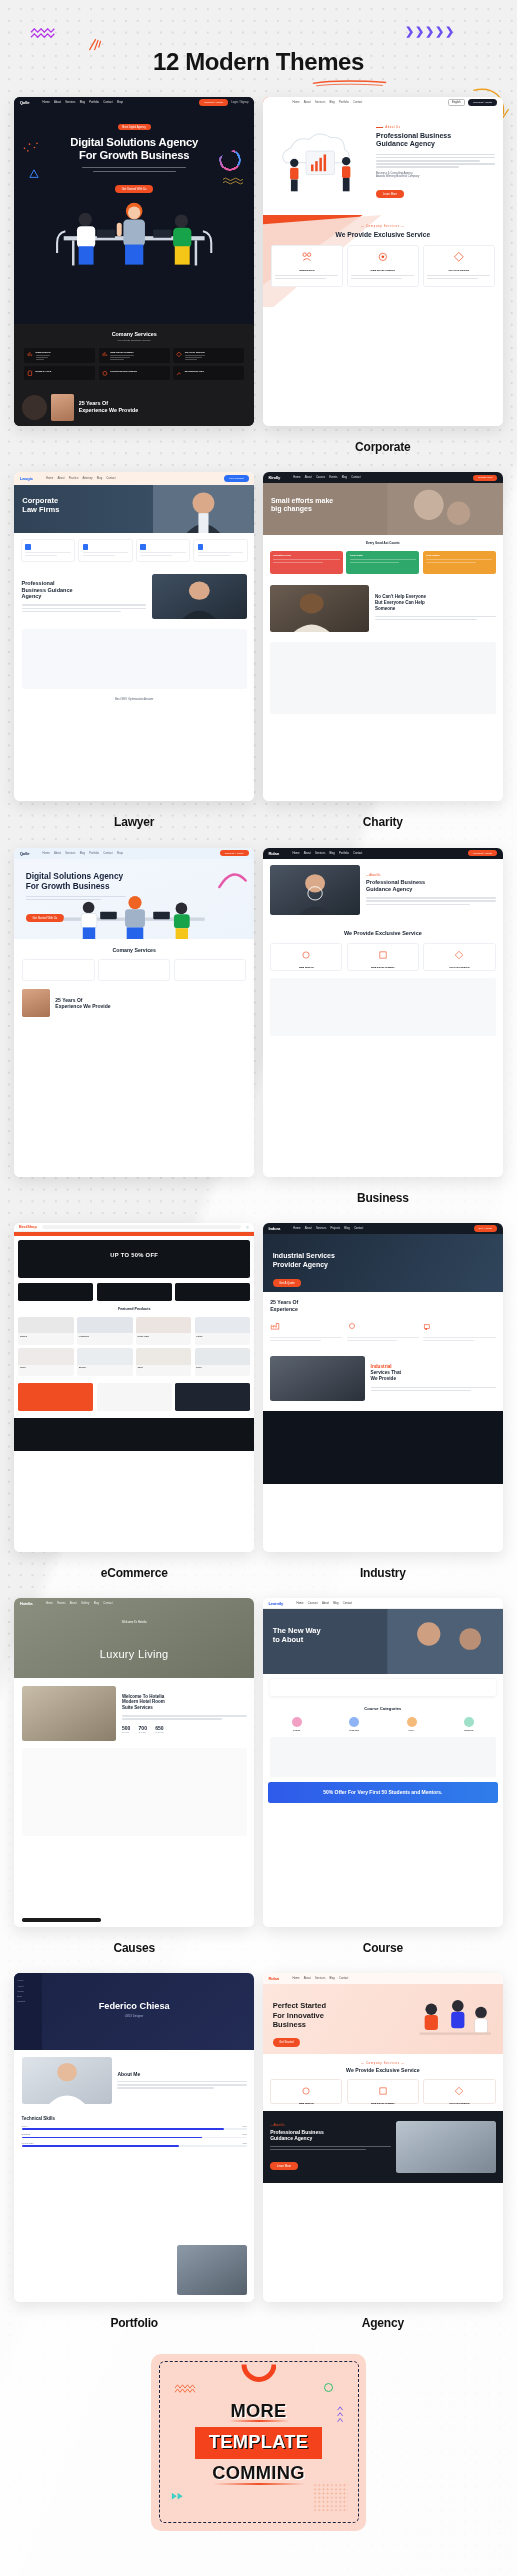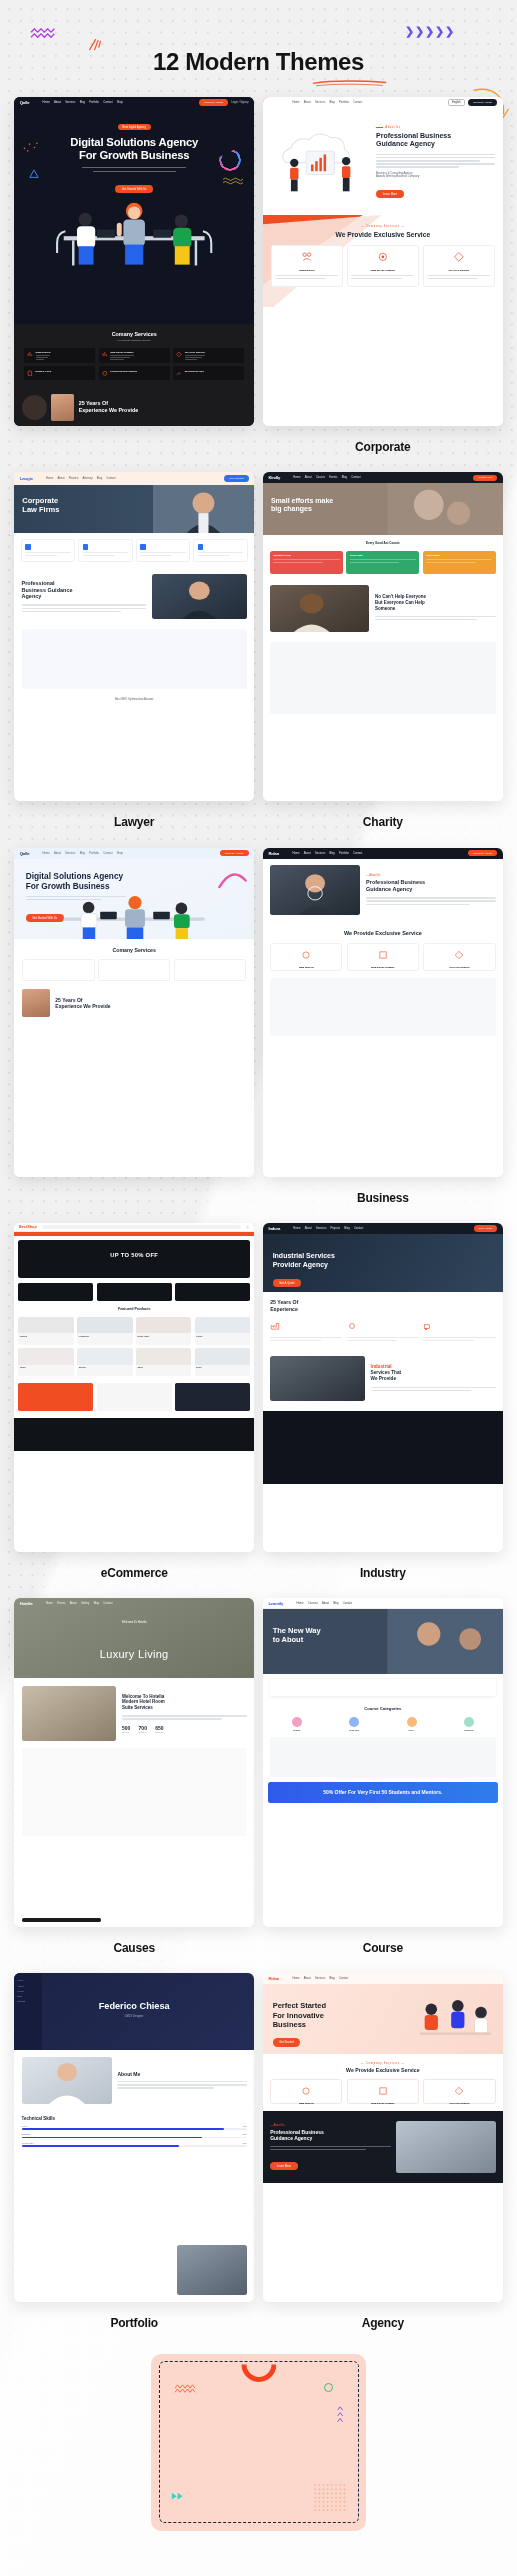--- a/index.html
+++ b/index.html
@@ -1217,17 +1217,22 @@
         <polyline points="2,19 5,15 8,19" fill="none" stroke="#7b5cf0" stroke-width="1.2"></polyline>
       </svg>
 
       <svg class="promo-tri" width="13.3" height="8.3" viewBox="0 0 16 10">
         <polygon points="1,1 7,5 1,9" fill="#3ecfc6"></polygon>
         <polygon points="8,1 14,5 8,9" fill="#3ecfc6"></polygon>
       </svg>
 
       <div class="promo-dots"></div>
 
+      <div class="promo-inner">
+        <div class="promo-more">MORE</div>
+        <div class="promo-template">TEMPLATE</div>
+        <div class="promo-comming">COMMING</div>
+      </div>
     </div>
   </div>
 
 </div>
 
 
 </body></html>

